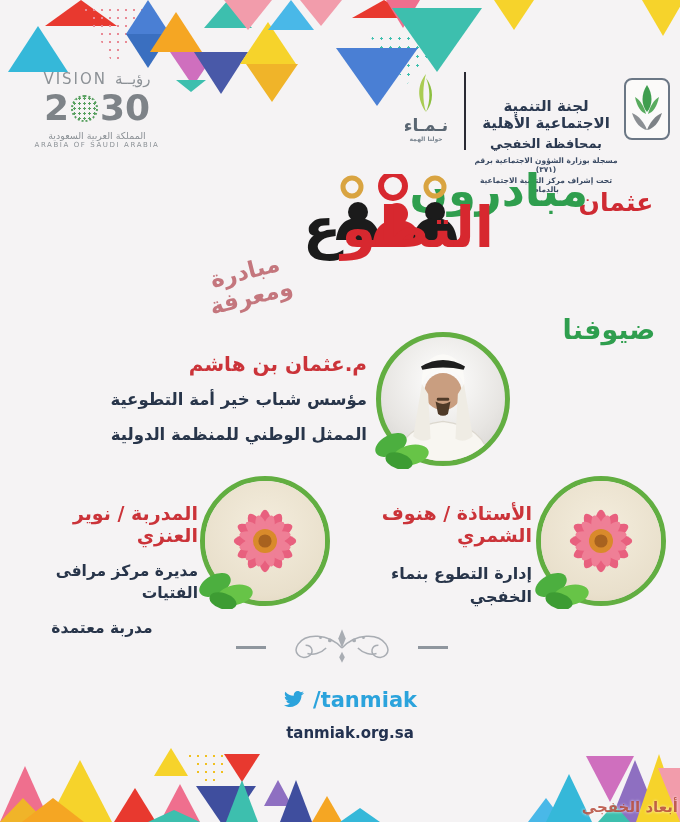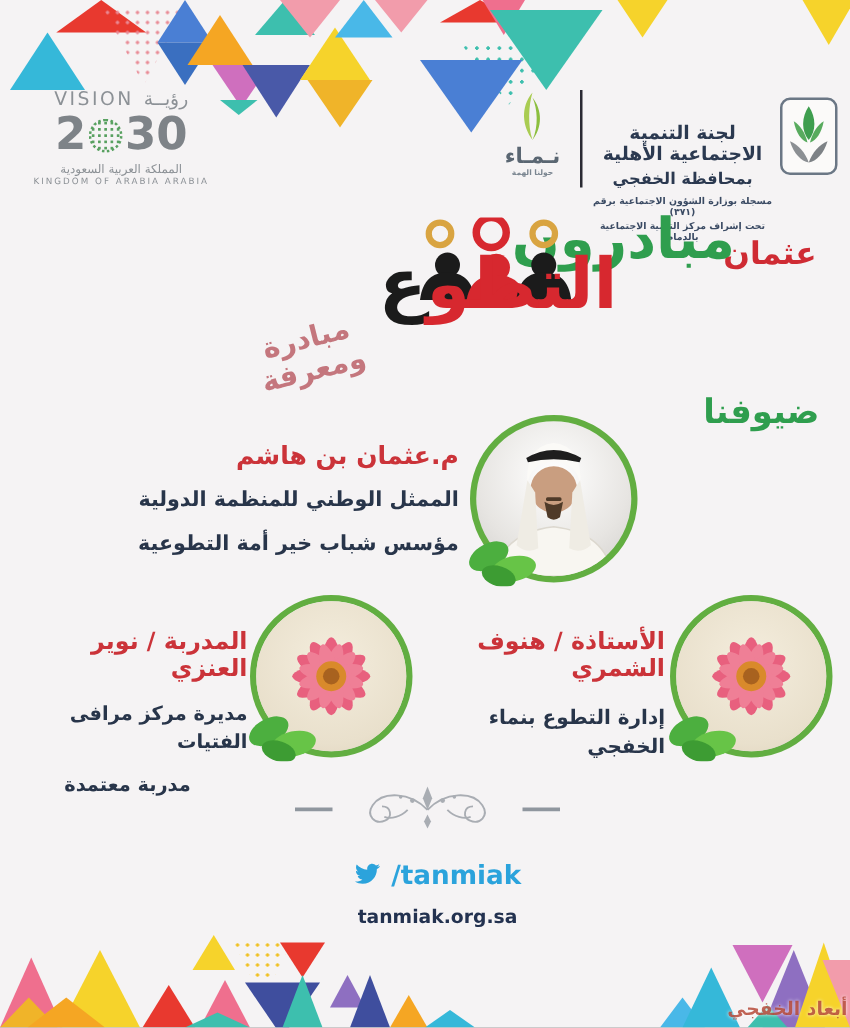--- a/index.html
+++ b/index.html
@@ -101,21 +101,21 @@
     <div class="v-line1">
       <span>VISION</span>
       <span>رؤيــة</span>
     </div>
     <div class="v-year">
       <span>2</span>
       <span class="v-ring"></span>
       <span>30</span>
     </div>
     <div class="v-ar">المملكة العربية السعودية</div>
-    <div class="v-en">KINGDOM OF ARABIA ARABIA</div>
+    <div class="v-en">ARABIA OF SAUDI ARABIA</div>
   </div>
 
   <div class="abs namaa">
     <svg width="34" height="40" viewBox="0 0 34 40" style="display:block;margin:0 auto;">
       <path d="M17,0 C7,12 9,27 17,38 C13,26 14,10 17,0 Z" fill="#a9cc52"></path>
       <path d="M17,4 C25,14 25,28 17,38 C22,27 21,13 17,4 Z" fill="#8cbf3f"></path>
     </svg>
     <div class="n-name">نـمـاء</div>
     <div class="n-tag">حولنا الهمة</div>
   </div>
@@ -178,22 +178,22 @@
       </svg>
     </div>
     <svg class="leaves" viewBox="0 0 72 58">
       <ellipse cx="20" cy="34" rx="17" ry="10" transform="rotate(-28 20 34)" fill="#4caf3f"></ellipse>
       <ellipse cx="40" cy="44" rx="18" ry="10" transform="rotate(-12 40 44)" fill="#67c447"></ellipse>
       <ellipse cx="28" cy="50" rx="14" ry="8" transform="rotate(18 28 50)" fill="#3d9c33"></ellipse>
     </svg>
   </div>
   <div class="guest-text" style="left:95px;top:352px;width:272px;">
     <div class="guest-name">م.عثمان بن هاشم</div>
+    <div class="guest-line">مؤسس شباب خير أمة التطوعية</div>
     <div class="guest-line">الممثل الوطني للمنظمة الدولية</div>
-    <div class="guest-line">مؤسس شباب خير أمة التطوعية</div>
   </div>
 
   <div class="photo-circle flower-bg" style="left:536px;top:476px;width:130px;height:130px;">
     <div class="inner">
       <svg width="120" height="120" viewBox="0 0 100 100">
         <g transform="translate(50,50)">
           <g fill="#e8607e">
             <ellipse rx="7" ry="26" transform="rotate(0)"></ellipse>
               <ellipse rx="7" ry="26" transform="rotate(30)"></ellipse>
             <ellipse rx="7" ry="26" transform="rotate(60)"></ellipse>

